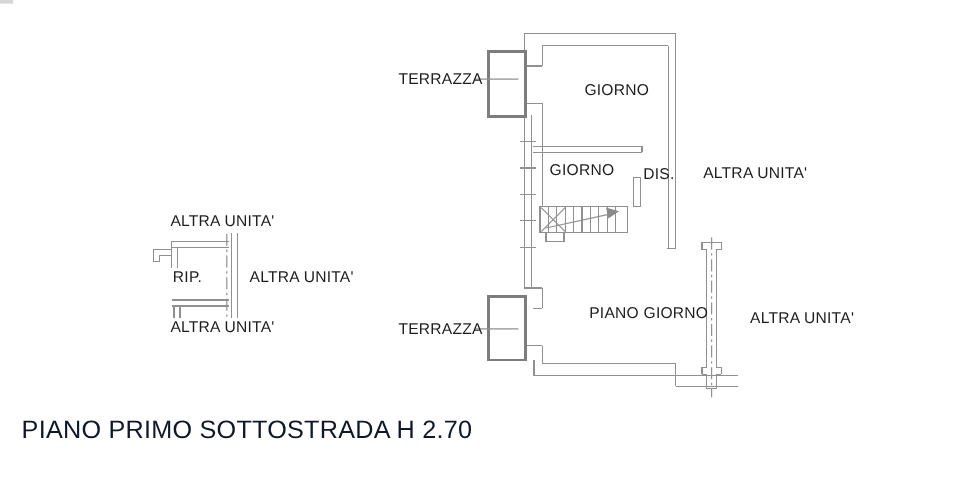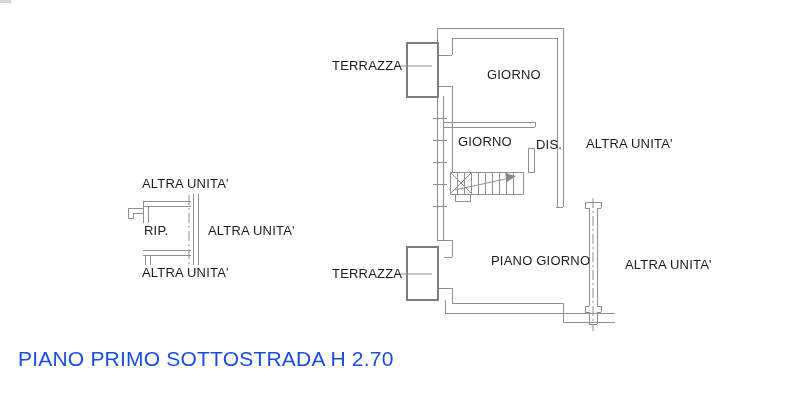--- a/index.html
+++ b/index.html
@@ -1,21 +1,21 @@
 <!DOCTYPE html>
 <html><head>
 <meta charset="utf-8">
 <style>
   html,body{margin:0;padding:0;background:#ffffff;}
   .sheet{position:relative;width:800px;height:420px;background:#ffffff;overflow:hidden;
          font-family:"Liberation Sans","DejaVu Sans",sans-serif;}
   svg.linework{position:absolute;left:0;top:0;}
   .lbl{position:absolute;font-size:13px;line-height:13px;color:#1c1c1c;
        white-space:nowrap;letter-spacing:.2px;}
-  .caption{position:absolute;font-size:21px;line-height:24px;color:#1d4ed8;
+  .caption{position:absolute;font-size:21px;line-height:24px;color:#0f172a;
            white-space:nowrap;letter-spacing:.2px;}
 </style>
 </head>
 <body>
 
 <div class="sheet">
 
   <svg class="linework" width="800" height="420" viewBox="0 0 800 420">
     <rect x="0" y="0" width="11" height="3" fill="#d6d6d6" stroke="none"></rect>
 

